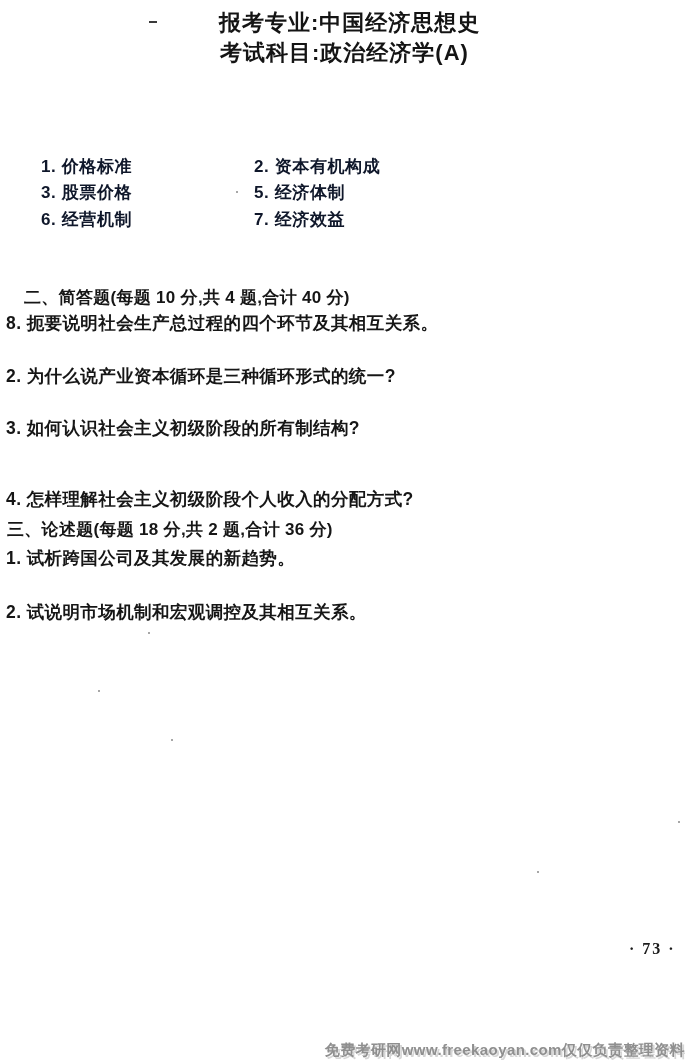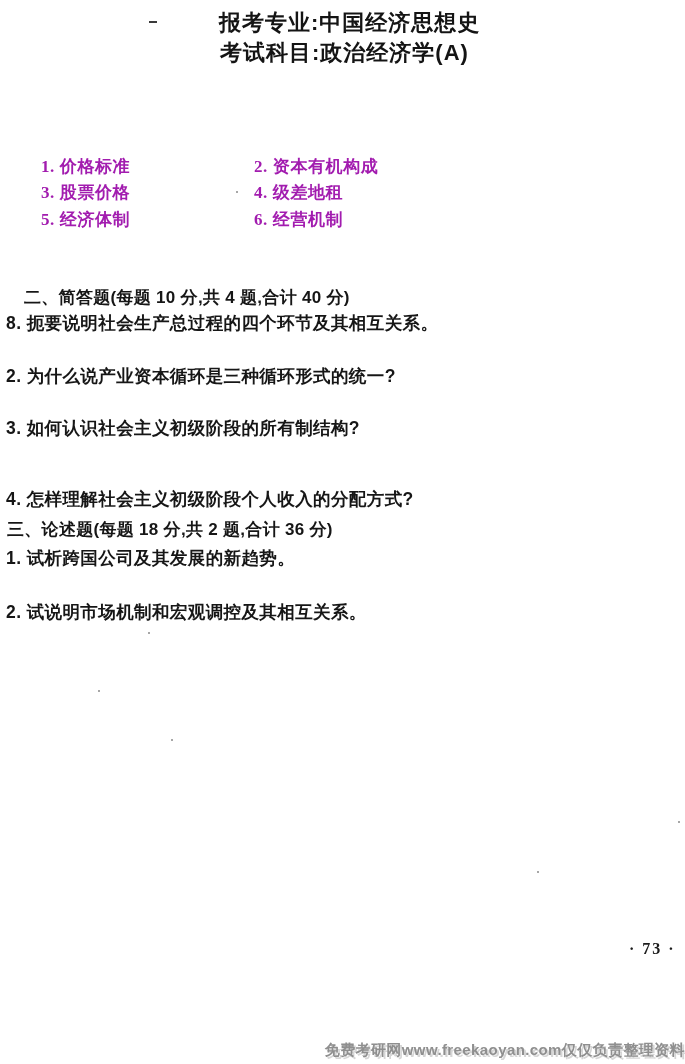--- a/index.html
+++ b/index.html
@@ -42,22 +42,21 @@
   .concept-grid {
     position: absolute;
     left: 41px;
     top: 155px;
     display: grid;
     grid-template-columns: 213px auto;
     grid-auto-rows: 26.4px;
     font-size: 17px;
     font-weight: 700;
     letter-spacing: 0.6px;
-    color: #a21caf;
-    font-family: Liberation Serif, serif;
+    color: #0f172a;
   }
   .concept-item { white-space: nowrap; }
 
   
   .q {
     position: absolute;
     left: 6px;
     font-size: 17.5px;
     font-weight: 700;
     letter-spacing: 0.4px;
@@ -125,23 +124,23 @@
 <div class="page">
 
   <div class="title-line l1">报考专业:中国经济思想史</div>
   <div class="title-line l2">考试科目:政治经济学(A)</div>
 
 
   <div class="concept-grid">
     <span class="concept-item">1. 价格标准</span>
     <span class="concept-item">2. 资本有机构成</span>
     <span class="concept-item">3. 股票价格</span>
-    <span class="concept-item">4. 级差地租</span>
     <span class="concept-item">5. 经济体制</span>
     <span class="concept-item">6. 经营机制</span>
+    <span class="concept-item">7. 经济效益</span>
   </div>
 
   <div class="sec-heading s2">二、简答题(每题 10 分,共 4 题,合计 40 分)</div>
   <div class="q q1">8. 扼要说明社会生产总过程的四个环节及其相互关系。</div>
   <div class="q q2">2. 为什么说产业资本循环是三种循环形式的统一?</div>
   <div class="q q3">3. 如何认识社会主义初级阶段的所有制结构?</div>
   <div class="q q4">4. 怎样理解社会主义初级阶段个人收入的分配方式?</div>
 
   <div class="sec-heading s3">三、论述题(每题 18 分,共 2 题,合计 36 分)</div>
   <div class="q e1">1. 试析跨国公司及其发展的新趋势。</div>

